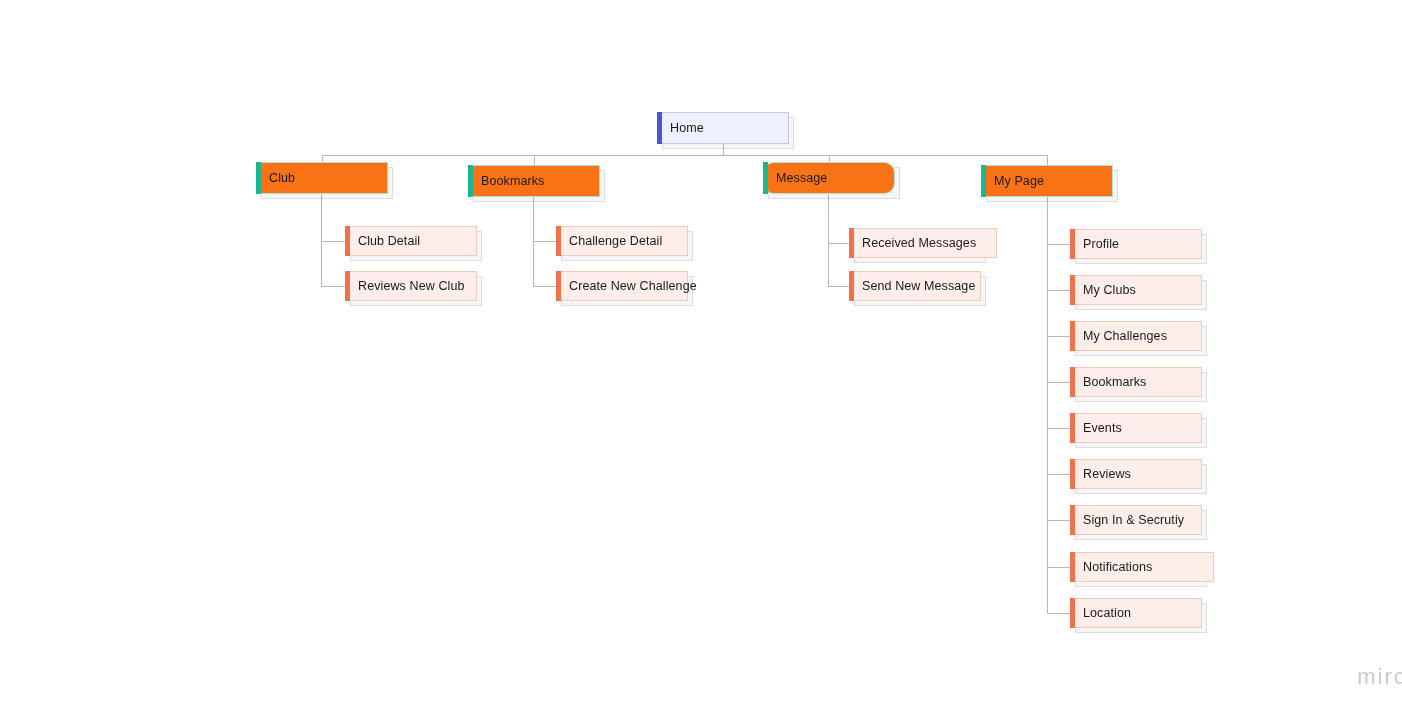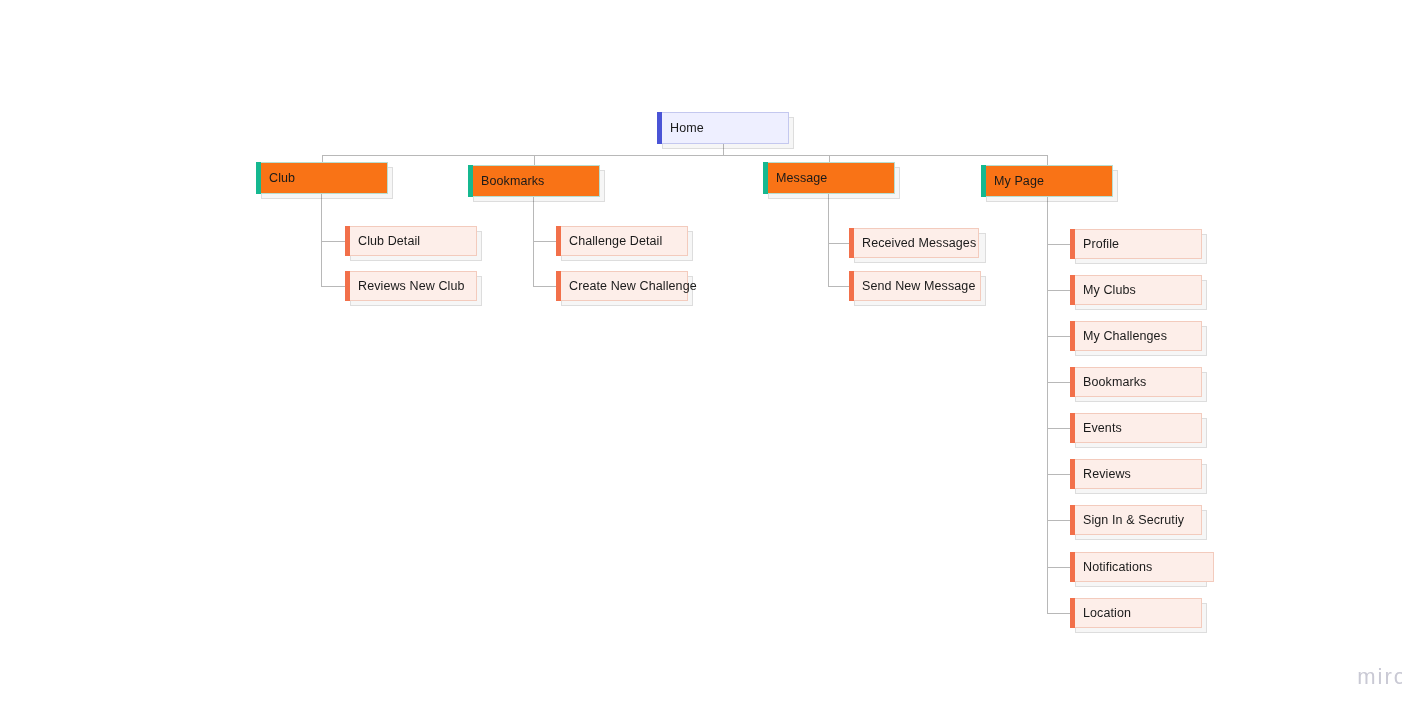--- a/index.html
+++ b/index.html
@@ -127,21 +127,21 @@
       <div class="node level2" style="left: 256px; top: 162px; width: 132px; height: 32px;">
         <span class="accent"></span>
         <span>Club</span>
       </div>
       <div class="node-shadow" style="left: 473px; top: 170px; width: 132px; height: 32px;"></div>
       <div class="node level2" style="left: 468px; top: 165px; width: 132px; height: 32px;">
         <span class="accent"></span>
         <span>Bookmarks</span>
       </div>
       <div class="node-shadow" style="left: 768px; top: 167px; width: 132px; height: 32px;"></div>
-      <div class="node level2" style="left: 763px; top: 162px; width: 132px; height: 32px;">
+      <div class="node level2" style="left: 763px; top: 162px; width: 132px; height: 32px; border-radius: 11px;">
         <span class="accent"></span>
         <span>Message</span>
       </div>
       <div class="node-shadow" style="left: 986px; top: 170px; width: 132px; height: 32px;"></div>
       <div class="node level2" style="left: 981px; top: 165px; width: 132px; height: 32px;">
         <span class="accent"></span>
         <span>My Page</span>
       </div>
       <div class="node-shadow" style="left: 350px; top: 231px; width: 132px; height: 30px;"></div>
       <div class="node level3" style="left: 345px; top: 226px; width: 132px; height: 30px;">
@@ -157,21 +157,21 @@
       <div class="node level3" style="left: 556px; top: 226px; width: 132px; height: 30px;">
         <span class="accent"></span>
         <span>Challenge Detail</span>
       </div>
       <div class="node-shadow" style="left: 561px; top: 276px; width: 132px; height: 30px;"></div>
       <div class="node level3" style="left: 556px; top: 271px; width: 132px; height: 30px;">
         <span class="accent"></span>
         <span>Create New Challenge</span>
       </div>
       <div class="node-shadow" style="left: 854px; top: 233px; width: 132px; height: 30px;"></div>
-      <div class="node level3" style="left: 849px; top: 228px; width: 130px; height: 30px;">
+      <div class="node level3" style="left: 849px; top: 228px; width: 148px; height: 30px;">
         <span class="accent"></span>
         <span>Received Messages</span>
       </div>
       <div class="node-shadow" style="left: 854px; top: 276px; width: 132px; height: 30px;"></div>
       <div class="node level3" style="left: 849px; top: 271px; width: 132px; height: 30px;">
         <span class="accent"></span>
         <span>Send New Message</span>
       </div>
       <div class="node-shadow" style="left: 1075px; top: 234px; width: 132px; height: 30px;"></div>
       <div class="node level3" style="left: 1070px; top: 229px; width: 132px; height: 30px;">

